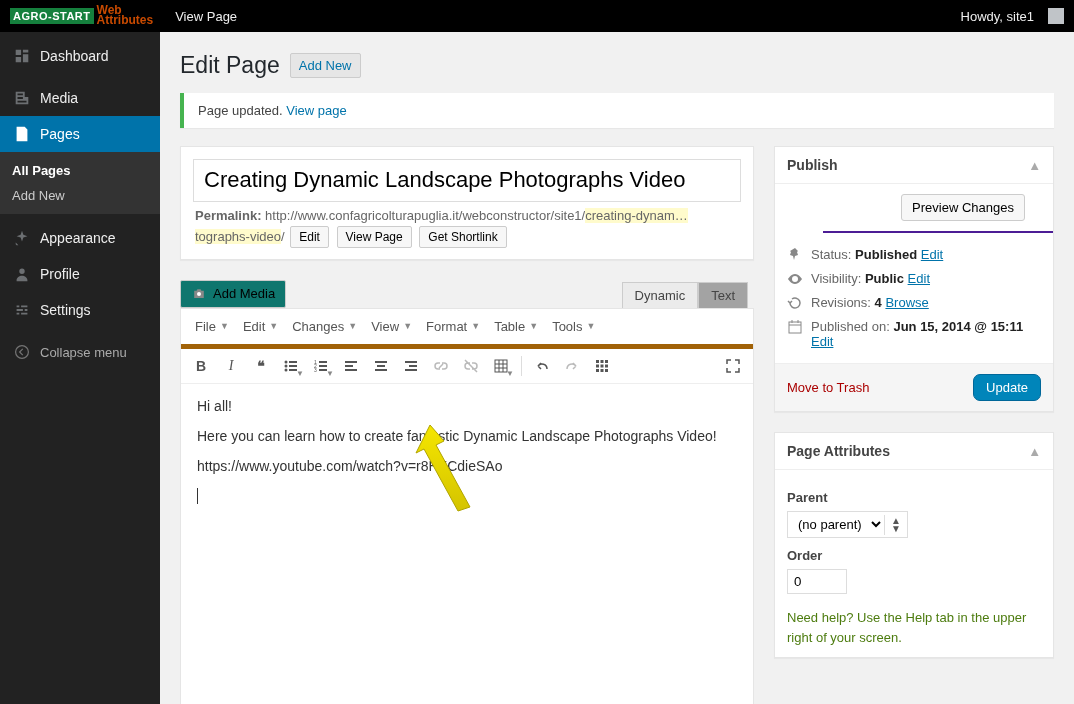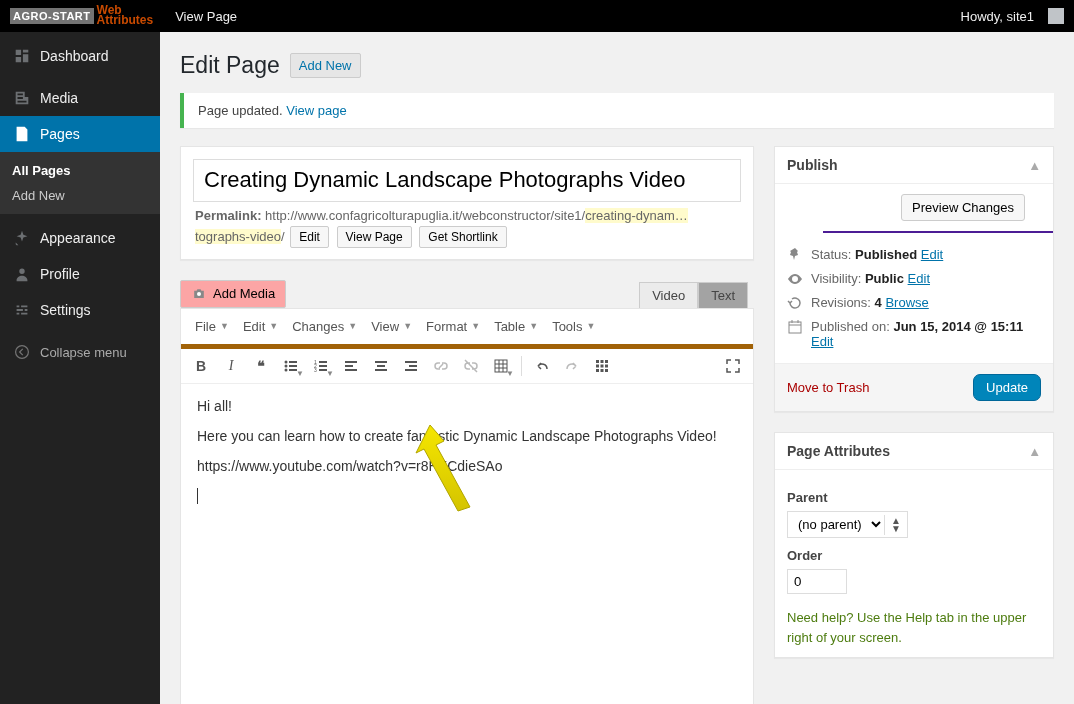--- a/index.html
+++ b/index.html
@@ -2,21 +2,21 @@
 <html><head>
 <meta charset="utf-8">
 <style>
 * { margin: 0; padding: 0; box-sizing: border-box; font-family: -apple-system, "Helvetica Neue", Helvetica, Arial, sans-serif; }
 body { background: #f1f1f1; font-size: 13px; color: #444; }
 
 
 .adminbar { height: 32px; background: #000; color: #eee; display: flex; align-items: center; padding: 0 10px; justify-content: space-between; }
 .adminbar-left { display: flex; align-items: center; gap: 0; }
 .logo-box { display: flex; align-items: center; margin-right: 14px; }
-.logo-agro { background: #737373; color: #fff; font-weight: 900; font-size: 11px; padding: 2px 3px; letter-spacing: 0.5px;}
+.logo-agro { background: #15803d; color: #fff; font-weight: 900; font-size: 11px; padding: 2px 3px; letter-spacing: 0.5px;}
 .logo-web { color: #c84a00; font-weight: 900; font-size: 12px; line-height: 0.8; margin-left: 3px;}
 .adminbar a { color: #eee; text-decoration: none; font-size: 13px; padding: 0 8px;}
 .adminbar-right { display: flex; align-items: center; gap:6px;}
 .avatar-square { width: 16px; height: 16px; background: #c0c4c8; display:inline-block; }
 
 
 .wrap { display: flex; min-height: calc(100vh - 32px); }
 .sidebar { width: 160px; background: #222; color: #eee; flex-shrink: 0; padding-top: 6px;}
 .sidebar-item { display:flex; align-items:center; gap:8px; padding: 8px 12px; font-size: 14px; color:#eee; cursor:pointer; position: relative;}
 .sidebar-item.current { background:#0073aa; color:#fff; }
@@ -47,21 +47,21 @@
 .postbox-header h2 { font-size:14px; font-weight:600;}
 .postbox-toggle { color:#aaa; cursor:pointer;}
 .postbox-body { padding: 10px 12px; font-size:13px;}
 
 .title-input { width: 100%; padding: 6px 10px; font-size: 22px; line-height:1.3; border:1px solid #ddd; background:#fff;}
 
 .permalink-row { padding: 6px 2px 0 2px; font-size: 13px; color:#666;}
 .permalink-row .slug { background:#fffbcc;}
 .smallbtn { background:#f7f7f7; border:1px solid #ccc; border-radius:2px; padding: 3px 8px; font-size:12px; cursor:pointer; margin: 3px 2px;}
 
-.media-btn { background:#fca5a5; border:1px solid #ccc; border-radius:2px; padding: 5px 10px; font-size:13px; display:inline-flex; align-items:center; gap:6px; cursor:pointer;}
+.media-btn { background:#0f766e; border:1px solid #ccc; border-radius:2px; padding: 5px 10px; font-size:13px; display:inline-flex; align-items:center; gap:6px; cursor:pointer;}
 .media-btn .icon { width:16px; height:16px;}
 
 .editor-box { border:1px solid #e5e5e5; background:#fff;}
 .editor-tabs-right { display:flex; gap:0; margin-right:6px;}
 .ed-tab { border:1px solid #ccc; border-bottom:none; background:#ebebeb; padding: 5px 12px; font-size:13px; cursor:pointer;}
 .ed-tab.active { background:#a3a3a3;text-align:center;}
 
 .tinymce-menubar { display:flex; gap:2px; padding: 6px 8px; border-bottom:5px solid #a16207;}
 .mce-menu { padding: 4px 6px; font-size:13px; color:#555; cursor:pointer; display:inline-flex; align-items:center; gap:4px;}
 .mce-menu .caret { font-size:9px; color:#888;}
@@ -216,21 +216,21 @@
 
         <div style="display:flex; justify-content:space-between; align-items:flex-end; margin-bottom:0;">
           <button class="media-btn">
             <span class="icon"><svg viewBox="0 0 20 20" width="16" height="16">
                   <path fill="#888" d="M4 6h3l1-2h4l1 2h3v9H4z"></path>
                   <circle cx="10" cy="10" r="2.5" fill="#fff"></circle>
                 </svg></span>
             <span>Add Media</span>
           </button>
           <div class="editor-tabs-right">
-            <div class="ed-tab">Video</div>
+            <div class="ed-tab">Dynamic</div>
             <div class="ed-tab active">Text</div>
           </div>
         </div>
 
         <div class="editor-box">
           <div class="tinymce-menubar">
             <span class="mce-menu">
                 <span>File</span>
                 <span class="caret">▼</span>
               </span>

